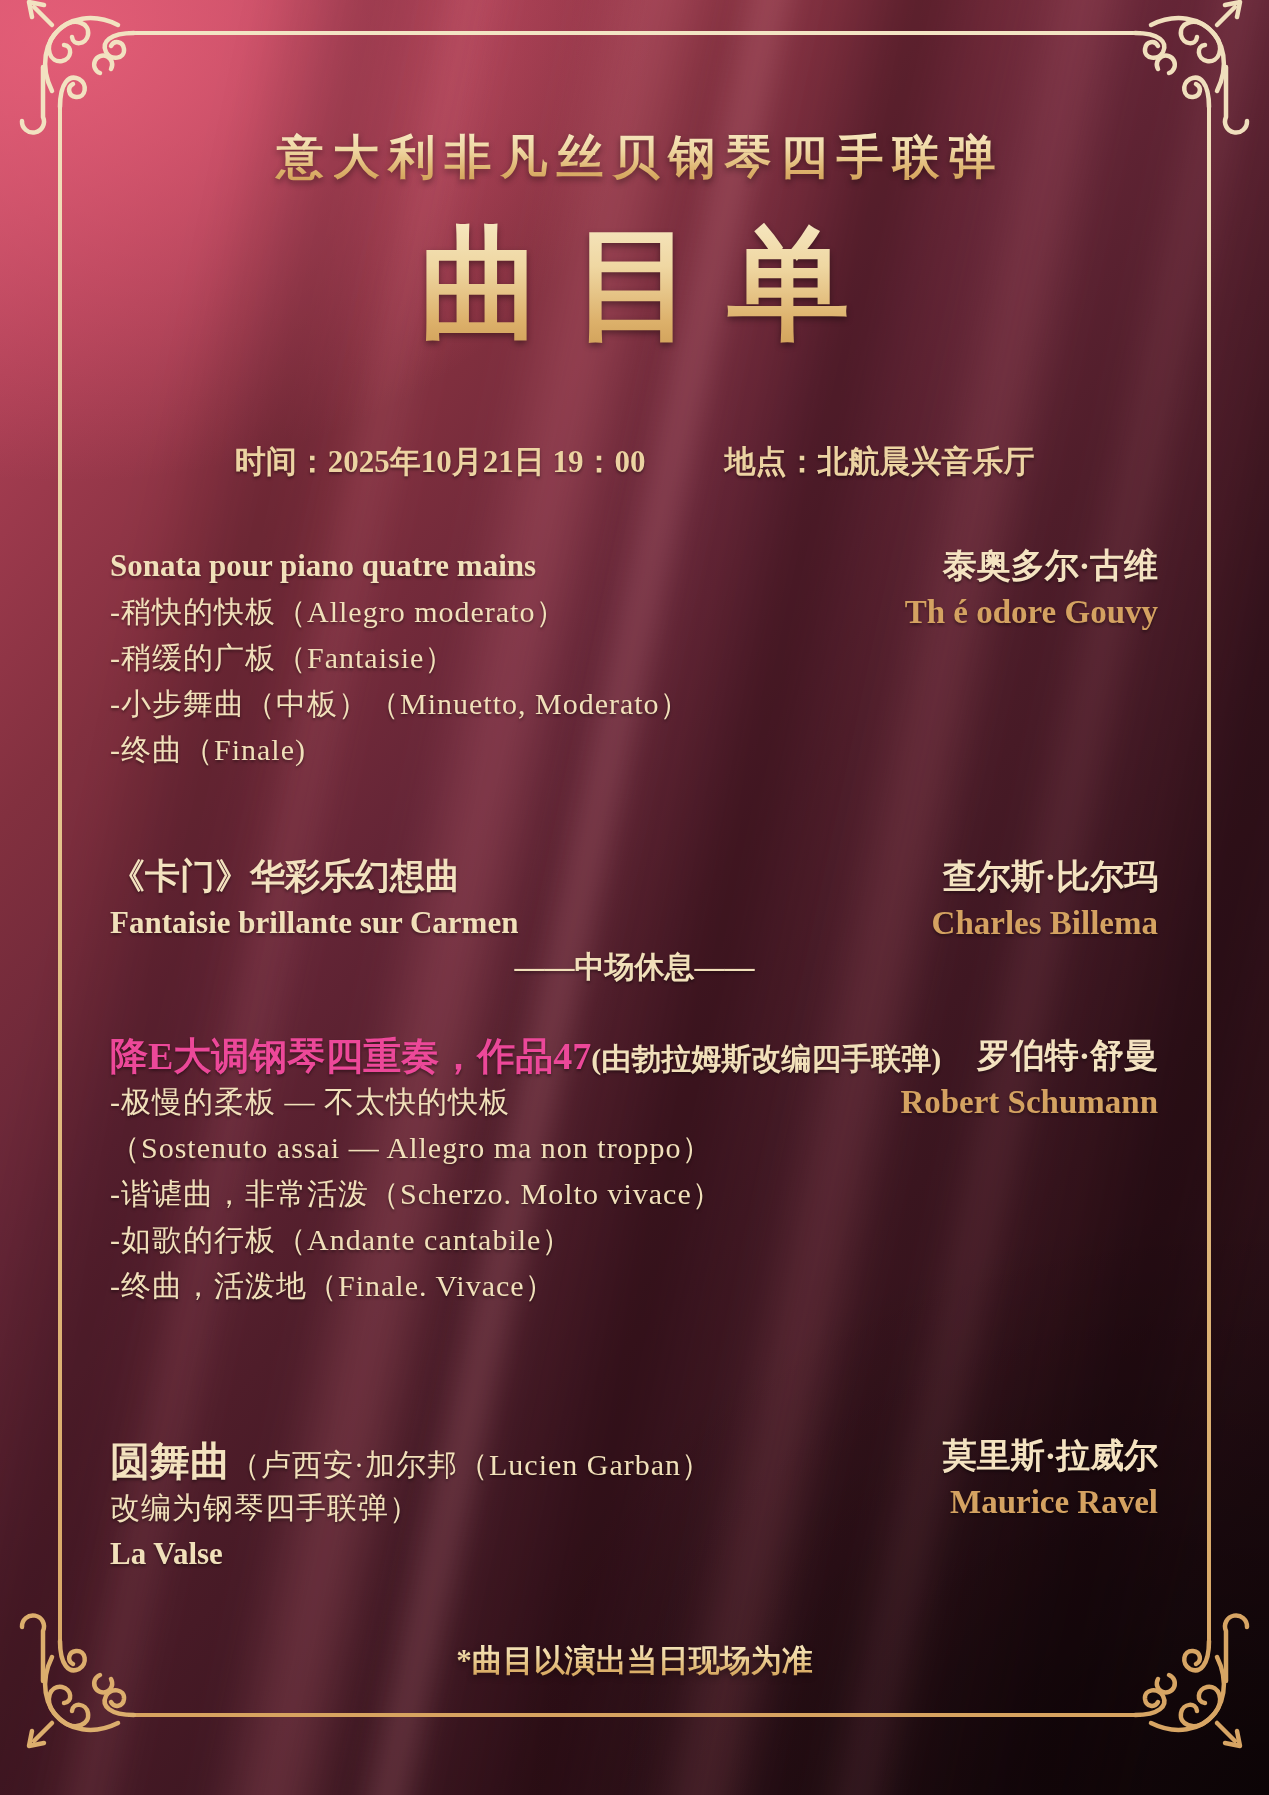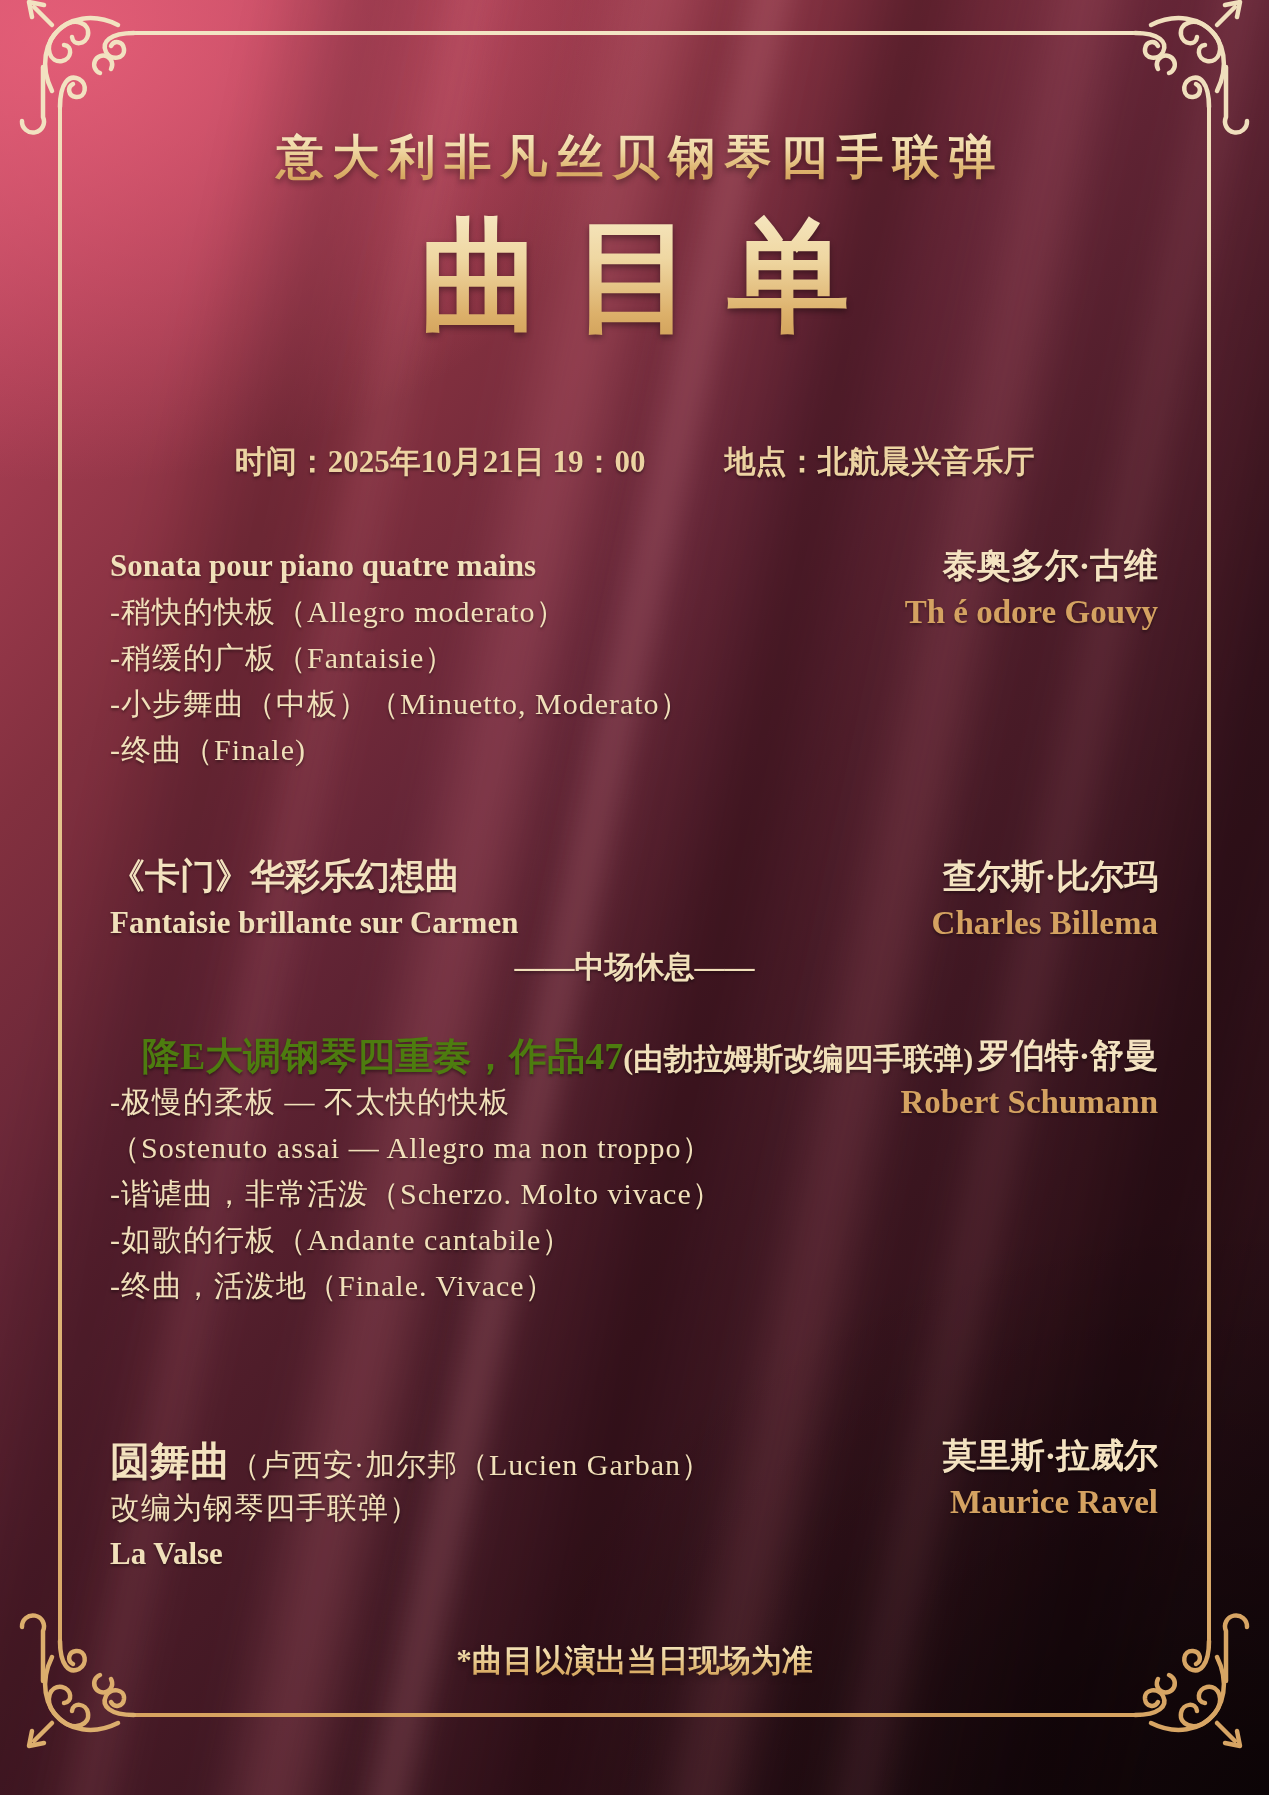--- a/index.html
+++ b/index.html
@@ -27,27 +27,27 @@
   
   .grad-text{
     background:linear-gradient(180deg,#f8ecca 0%,#efd7a2 38%,#dcb06a 72%,#c9964e 100%);
     -webkit-background-clip:text;background-clip:text;
     color:#e3c287;-webkit-text-fill-color:transparent;
     filter:drop-shadow(0 3px 3px rgba(0,0,0,.38));
   }
   .abs{position:absolute;}
   .center{left:0;right:0;text-align:center;}
   .subtitle{top:126px;font-size:47px;font-weight:700;letter-spacing:9px;padding-left:12px;white-space:nowrap;}
-  .main-title{top:196px;font-size:122px;font-weight:700;letter-spacing:32px;padding-left:32px;margin:0;white-space:nowrap;}
+  .main-title{top:196px;font-size:122px;font-weight:700;letter-spacing:32px;padding-left:32px;margin:8px;white-space:nowrap;}
   .schedule{top:441px;left:0;right:0;display:flex;justify-content:center;gap:79px;
     font-size:31px;font-weight:700;color:#ecd3a2;text-shadow:0 2px 3px rgba(0,0,0,.4);white-space:nowrap;}
   .sec{position:absolute;left:110px;text-shadow:0 2px 3px rgba(0,0,0,.4);white-space:nowrap;}
   .sec .line{height:46px;line-height:46px;}
   .ttl{font-size:35px;font-weight:700;color:#f3e2bf;}
-  .ttl-big{font-size:38px;font-weight:700;color:#4d7c0f;margin-left:32px;}
+  .ttl-big{font-size:38px;font-weight:700;color:#ec4899;}
   .ttl-huge{font-size:40px;font-weight:700;color:#f3e2bf;}
   .note{font-size:30px;font-weight:700;color:#f1e0ba;}
   .latin{font-size:31px;font-weight:700;color:#f1e0ba;margin-top:7px;}
   .mov{font-size:30px;font-weight:400;color:#f1e0ba;letter-spacing:1px;}
   .composer{position:absolute;right:111px;text-align:right;text-shadow:0 2px 3px rgba(0,0,0,.4);white-space:nowrap;}
   .composer .line{height:46px;line-height:46px;}
   .composer .zh{font-size:34px;font-weight:700;color:#f4e3c1;}
   .composer .en{font-size:33px;font-weight:700;color:#d4a261;}
   .intermission{top:944px;height:46px;line-height:46px;font-size:30px;font-weight:700;color:#f1e0ba;
     text-shadow:0 2px 3px rgba(0,0,0,.4);}

